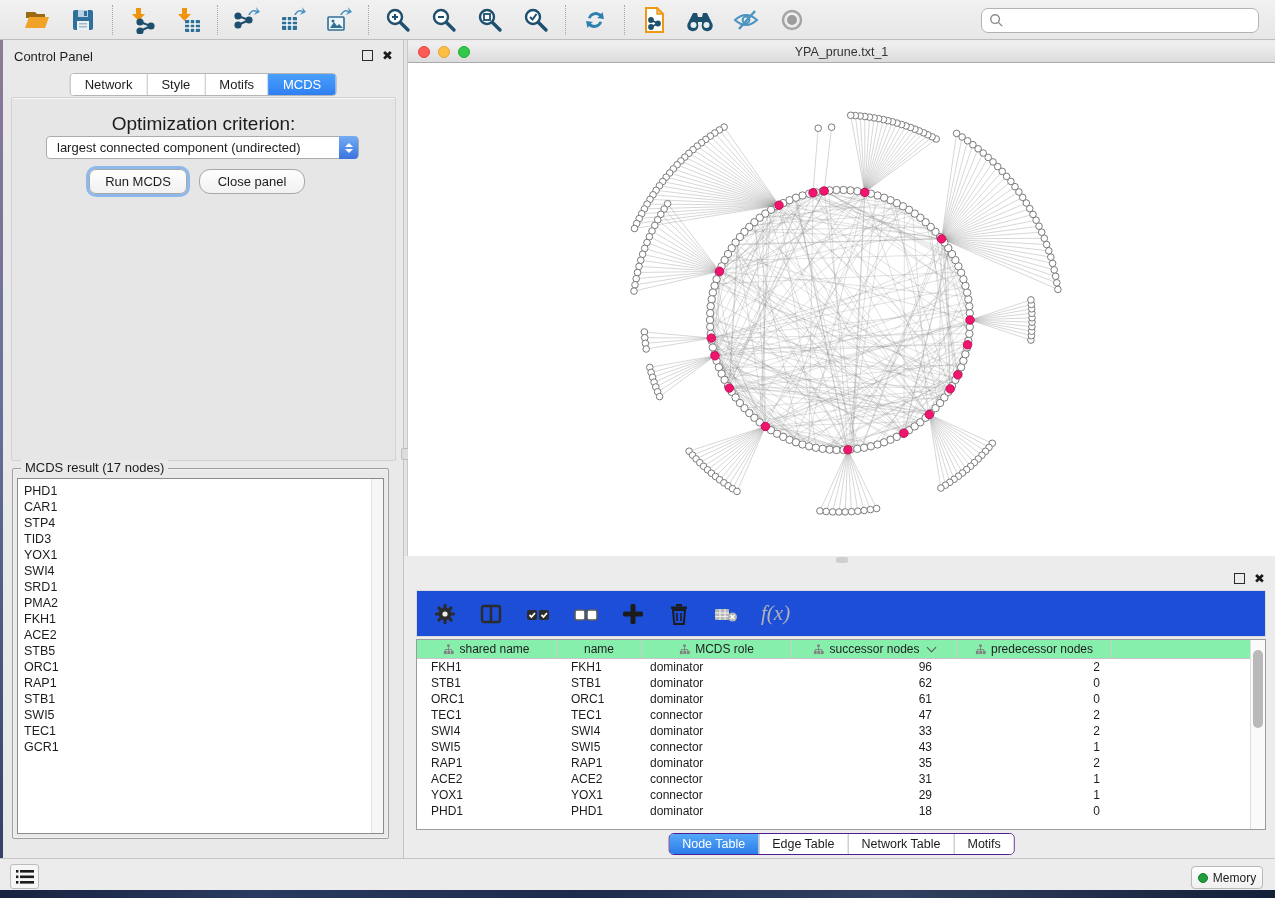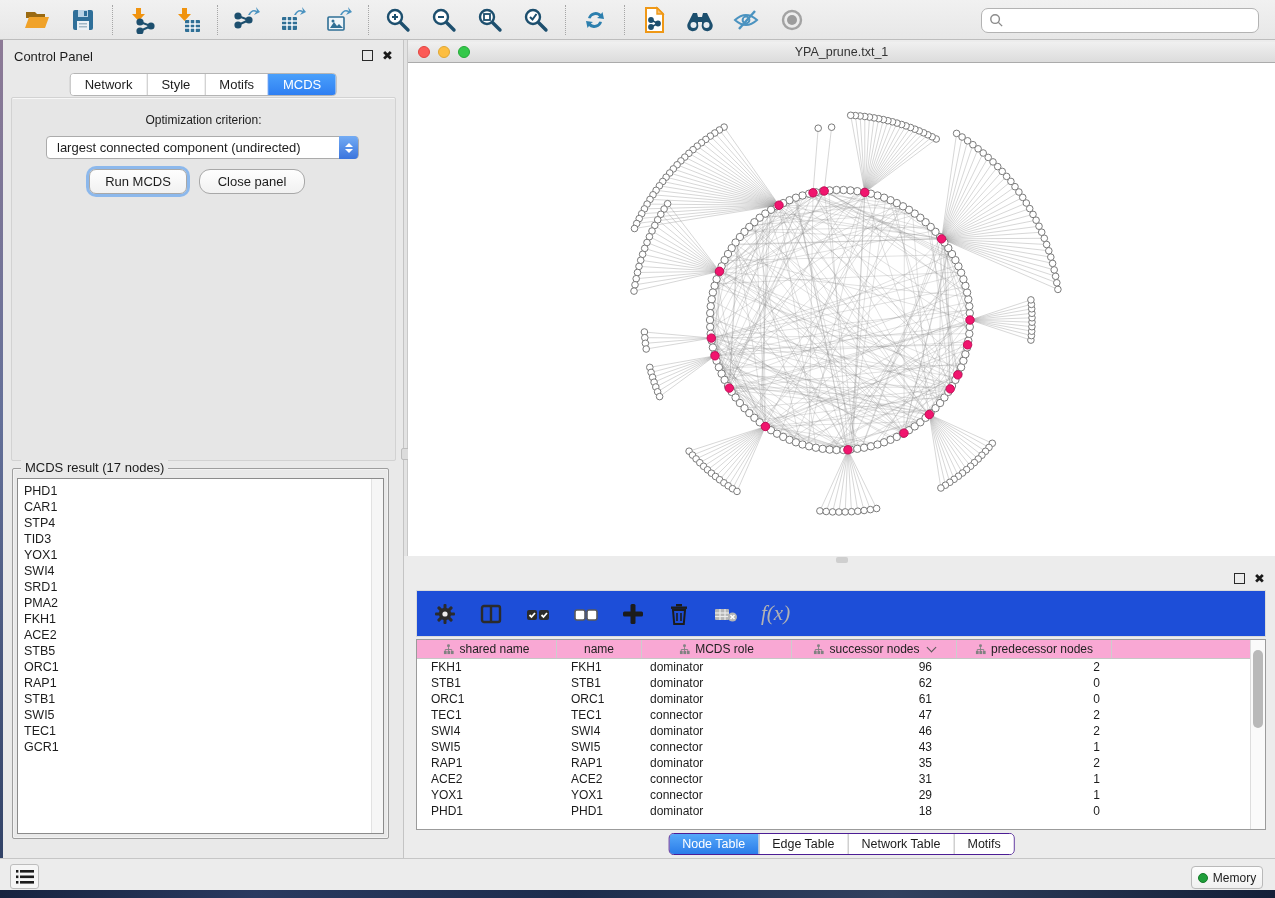--- a/index.html
+++ b/index.html
@@ -35,21 +35,21 @@
 
   #cp-tabs { position:absolute; left:50%; top:33px; transform:translateX(-50%);
     display:flex; border:1px solid #b5b5b5; border-radius:4px; overflow:hidden; background:#fff; }
   .cp-tab { padding:3px 14px; font-size:13px; background:#fff; border-left:1px solid #c3c3c3; }
   .cp-tab:first-child { border-left:none; }
   .cp-tab.active { background:linear-gradient(#4aa0fb,#2f7ff2); color:#fff; border-left-color:#2f7ff2; }
 
   #cp-box { position:absolute; left:8px; top:57px; width:385px; height:364px;
     background:#e6e6e6; border:1px solid #d2d2d2; border-radius:2px;
     box-shadow:inset 0 1px 0 #f7f7f7; }
-  #opt-label { position:absolute; left:0; top:15px; width:100%; text-align:center; font-size:12px; }
+  #opt-label { position:absolute; left:0; top:15px; width:100%; text-align:center; font-size:19px; }
   #criterion-select { position:absolute; left:34px; top:38px; width:313px; height:23px;
     background:#fff; border:1px solid #ababab; border-radius:4px;
     display:flex; align-items:center; font-size:13px; padding-left:10px; }
   #criterion-stepper { position:absolute; right:0; top:-1px; width:19px; height:23px;
     border-radius:0 4px 4px 0; background:linear-gradient(#74acf4,#3a74dd);
     display:flex; flex-direction:column; align-items:center; justify-content:center; gap:2px; }
   .chev-up { width:0; height:0; border-left:4px solid transparent; border-right:4px solid transparent; border-bottom:4px solid #fff; }
   .chev-dn { width:0; height:0; border-left:4px solid transparent; border-right:4px solid transparent; border-top:4px solid #fff; }
   .cp-btn { position:absolute; top:71px; height:25px; font-size:13px;
     background:linear-gradient(#fefefe,#f1f1f1); border:1px solid #a8a8a8; border-radius:7px;
@@ -88,21 +88,21 @@
   #table-panel { position:absolute; left:408px; top:563px; width:867px; height:295px; background:#ececec; }
   #tp-title { position:absolute; left:12px; top:24px; font-size:13px; }
   #tp-toolbar { position:absolute; left:8px; top:27px; width:850px; height:47px;
     background:#1d4ed8; border:1px solid #dadada; display:flex; align-items:center; gap:22px; padding-left:16px; }
   .tp-icon { display:flex; align-items:center; justify-content:center; }
   #fx-label { font-size:21px; font-style:italic; font-family:"Liberation Serif","DejaVu Serif",serif; color:#b3b3b3; }
 
   #node-table { position:absolute; left:8px; top:76px; width:850px; height:191px;
     background:#fff; border:1px solid #9b9b9b; }
   #tbl-header { position:absolute; left:0; top:0; right:15px; height:19px;
-    background:#f9a8d4; border-bottom:1px solid #c6c6c6; display:flex; }
+    background:#86efac; border-bottom:1px solid #c6c6c6; display:flex; }
   .th { height:100%; display:flex; align-items:center; justify-content:center; gap:5px;
     font-size:12px; color:#222; border-right:1px solid #cdcdcd; }
   .sort-chevron { width:7px; height:7px; border-right:1.5px solid #555; border-bottom:1.5px solid #555;
     transform:rotate(45deg); margin-left:3px; margin-top:-3px; }
   #tbl-body { position:absolute; left:0; top:19px; right:15px; bottom:0; overflow:hidden; }
   .tr { display:flex; height:16px; align-items:center; }
   .td { font-size:12px; height:16px; line-height:16px; white-space:nowrap; overflow:hidden; }
   #tbl-scroll { position:absolute; right:0; top:0; width:15px; bottom:0;
     background:#fafafa; border-left:1px solid #ddd; }
   #tbl-thumb { position:absolute; left:2px; top:10px; width:10px; height:78px; background:#b9b9b9; border-radius:6px; }
@@ -820,21 +820,21 @@
           <div class="td" style="width: 140px; text-align: left; padding-left: 14px;">TEC1</div>
           <div class="td" style="width: 85px; text-align: left; padding-left: 14px;">TEC1</div>
           <div class="td" style="width: 150px; text-align: left; padding-left: 8px;">connector</div>
           <div class="td" style="width: 165px; text-align: right; padding-right: 25px;">47</div>
           <div class="td" style="width: 155px; text-align: right; padding-right: 12px;">2</div>
         </div>
         <div class="tr">
           <div class="td" style="width: 140px; text-align: left; padding-left: 14px;">SWI4</div>
           <div class="td" style="width: 85px; text-align: left; padding-left: 14px;">SWI4</div>
           <div class="td" style="width: 150px; text-align: left; padding-left: 8px;">dominator</div>
-          <div class="td" style="width: 165px; text-align: right; padding-right: 25px;">46</div>
+          <div class="td" style="width: 165px; text-align: right; padding-right: 25px;">33</div>
           <div class="td" style="width: 155px; text-align: right; padding-right: 12px;">2</div>
         </div>
         <div class="tr">
           <div class="td" style="width: 140px; text-align: left; padding-left: 14px;">SWI5</div>
           <div class="td" style="width: 85px; text-align: left; padding-left: 14px;">SWI5</div>
           <div class="td" style="width: 150px; text-align: left; padding-left: 8px;">connector</div>
           <div class="td" style="width: 165px; text-align: right; padding-right: 25px;">43</div>
           <div class="td" style="width: 155px; text-align: right; padding-right: 12px;">1</div>
         </div>
         <div class="tr">

